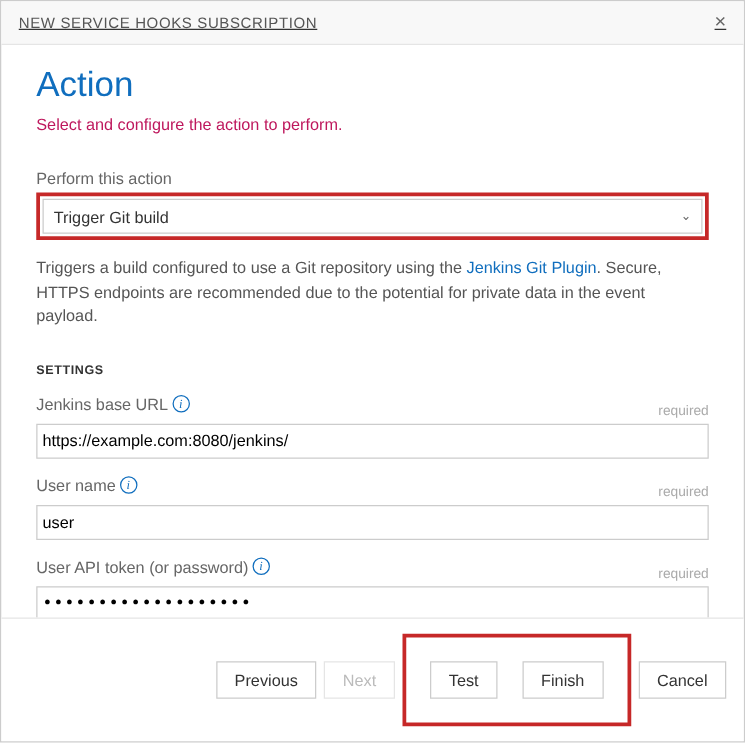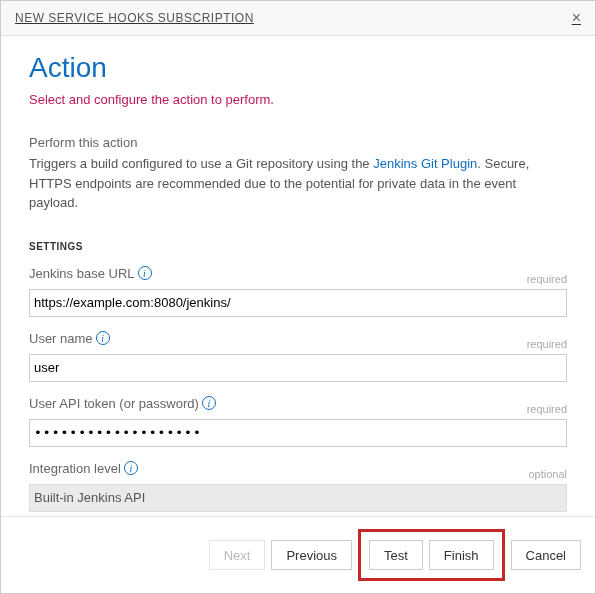--- a/index.html
+++ b/index.html
@@ -158,38 +158,44 @@
       cursor: pointer;
       color: #333;
     }
     .btn.disabled {
       color: #bbb;
       cursor: default;
       border-color: #e5e5e5;
     }
     .btn-group-highlight {
       border: 3px solid #c62828;
-      padding: 8px;
-      display: flex;
-      gap: 6px;
+      padding: 19px;
+      display: flex;
+      gap: 20px;
     }
   </style>
 </head>
 <body>
 
 <div class="header">
   <span class="header-title">NEW SERVICE HOOKS SUBSCRIPTION</span>
   <button class="close-btn">×</button>
 </div>
 
 <div class="content">
   <h1 class="page-title">Action</h1>
   <p class="page-subtitle">Select and configure the action to perform.</p>
 
   <div class="field-label">Perform this action</div>
+  <div class="highlight-box">
+    <div class="select">
+      <span>Trigger Git build</span>
+      <span class="chevron">⌄</span>
+    </div>
+  </div>
 
   <p class="description">
     <span>Triggers a build configured to use a Git repository using the </span><a href="#">Jenkins Git Plugin</a><span>. Secure, HTTPS endpoints are recommended due to the potential for private data in the event payload.</span>
   </p>
 
   <div class="settings-header">SETTINGS</div>
 
   <div class="label-row">
     <span class="field-label">
       <span>Jenkins base URL</span>
@@ -221,20 +227,20 @@
     <span class="field-label">
       <span>Integration level</span>
       <span class="info-icon">i</span>
     </span>
     <span class="hint">optional</span>
   </div>
   <input class="text-input readonly" type="text" readonly="" value="Built-in Jenkins API" style="">
 </div>
 
 <div class="footer">
+  <button class="btn">Previous</button>
   <button class="btn disabled">Next</button>
-  <button class="btn">Previous</button>
   <div class="btn-group-highlight">
     <button class="btn">Test</button>
     <button class="btn">Finish</button>
   </div>
   <button class="btn">Cancel</button>
 </div>
 
 </body></html>

